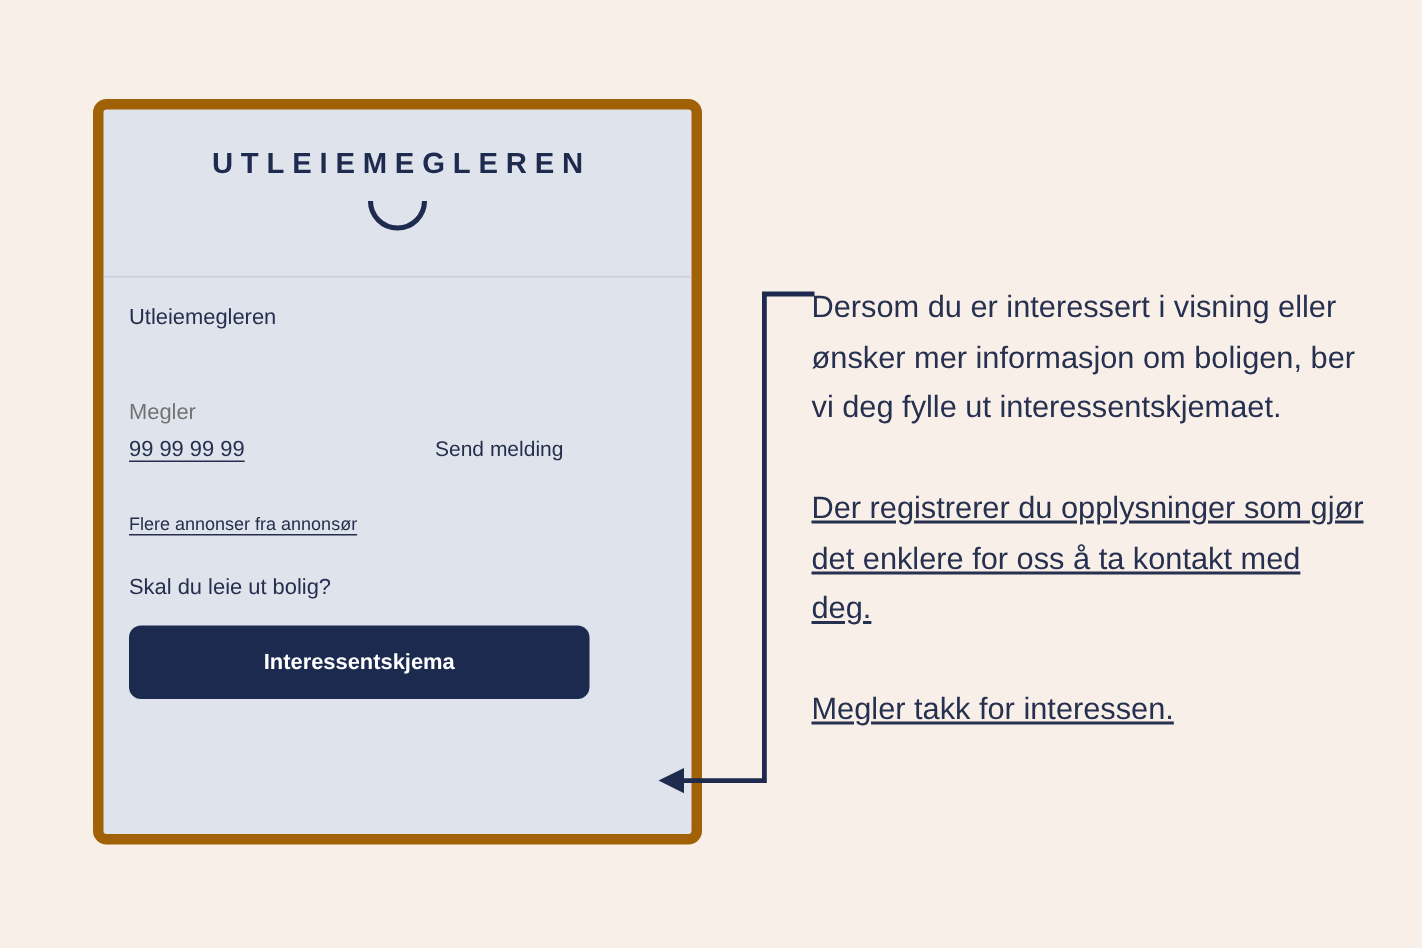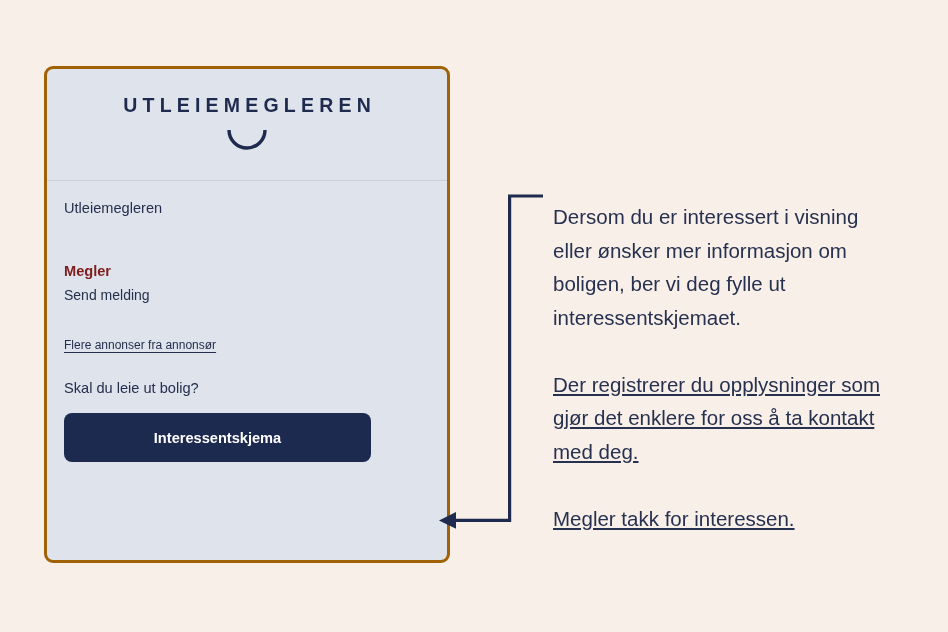--- a/index.html
+++ b/index.html
@@ -12,26 +12,26 @@
   body {
     background: #f9efe9;
     font-family: "Liberation Sans", sans-serif;
     position: relative;
     overflow: hidden;
   }
 
   
   .agent-card {
     position: absolute;
-    left: 44px;
+    left: 62px;
     top: 66px;
     width: 406px;
     height: 497px;
     background: #dfe3ec;
-    border: 3px solid #a16207;
+    border: 7px solid #a16207;
     border-radius: 9px;
     overflow: hidden;
   }
 
   .card-header {
     height: 112px;
     border-bottom: 1px solid #c9cfdd;
     display: flex;
     flex-direction: column;
     align-items: center;
@@ -62,23 +62,23 @@
   }
 
   .company-name {
     color: #252f4d;
     font-size: 14.6px;
     line-height: 1.3;
     margin-bottom: 44px;
   }
 
   .agent-role {
-    color: #7f1d1d;
-    font-size: 14.6px;
-    font-weight: bold;
+    color: #737373;
+    font-size: 14.6px;
+    font-weight: normal;
     line-height: 1.3;
     margin-bottom: 6px;
   }
 
   .agent-title {
     color: #252f4d;
     font-size: 14.4px;
     line-height: 1.3;
     margin-bottom: 13px;
   }
@@ -145,21 +145,21 @@
   .annotation-text {
     position: absolute;
     left: 541px;
     top: 188px;
     width: 370px;
     color: #26304f;
     font-size: 20.5px;
     line-height: 33.5px;
   }
 
-  .annotation-paragraph { margin: 12px; }
+  .annotation-paragraph { margin: 0; }
   .annotation-paragraph + .annotation-paragraph { margin-top: 33.5px; text-decoration: underline; }
 
   .connector-svg {
     position: absolute;
     left: 430px;
     top: 185px;
     width: 115px;
     height: 355px;
     pointer-events: none;
   }
@@ -177,20 +177,21 @@
   </div>
 
   <div class="card-body">
 
     <div class="company-name">Utleiemegleren</div>
 
     <div class="agent-role">Megler</div>
 
 
     <div class="contact-row">
+      <span class="phone-link">99 99 99 99</span>
       <span class="message-link">Send melding</span>
     </div>
 
     <a class="more-ads-link">Flere annonser fra annonsør</a>
 
     <a class="secondary-link">Skal du leie ut bolig?</a>
 
     <a class="secondary-link">Har du flere utleieboliger?</a>
 
     <button class="cta-button">Interessentskjema</button>

